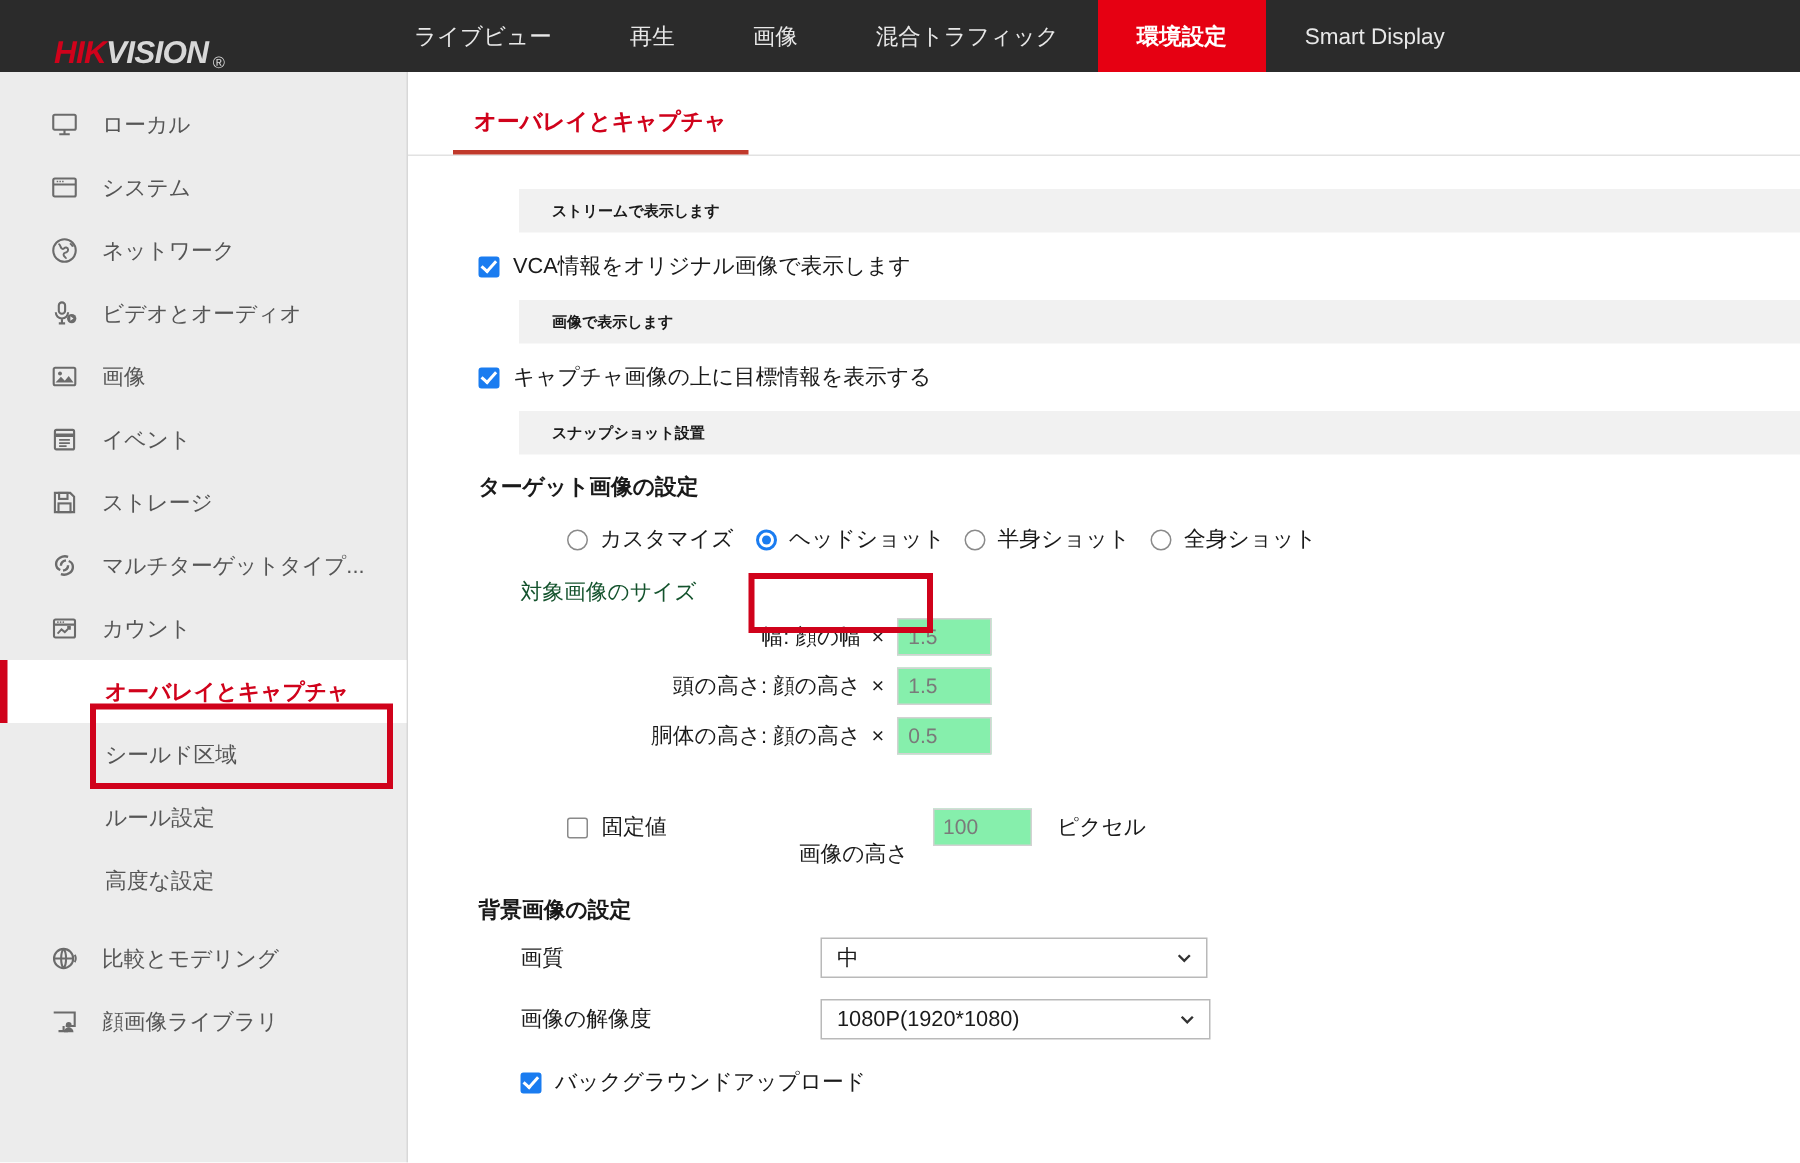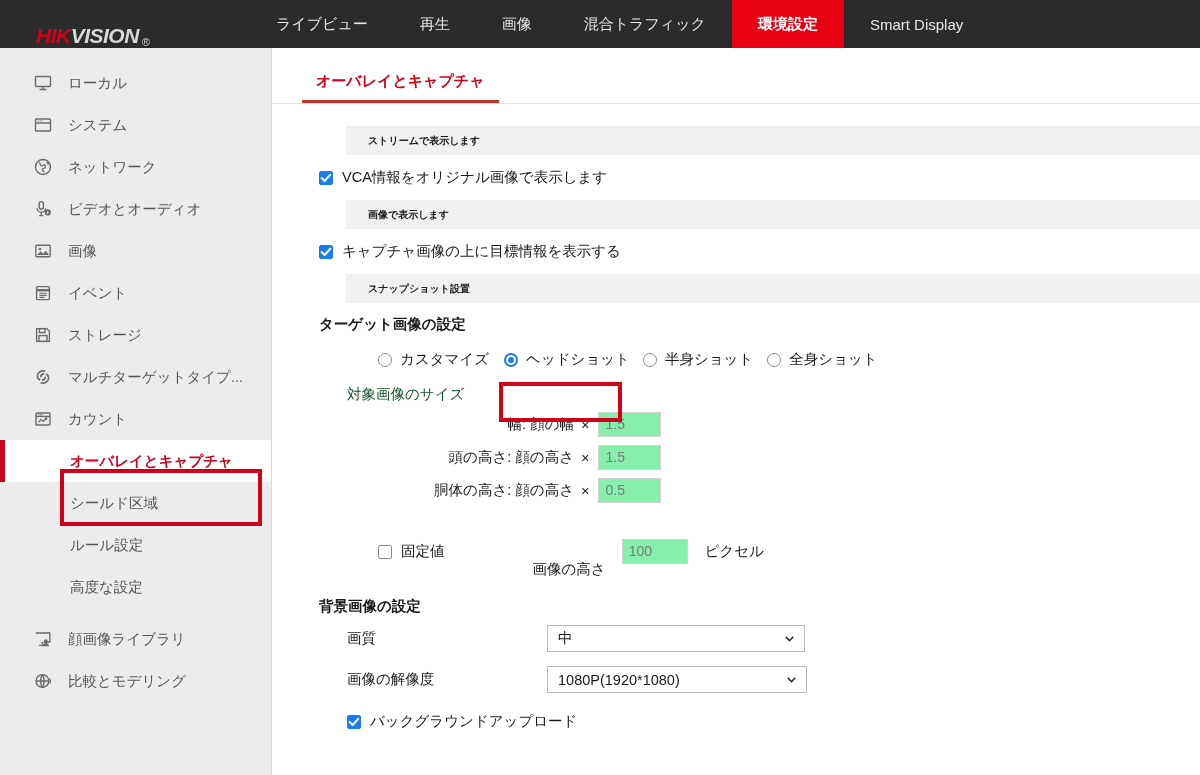--- a/index.html
+++ b/index.html
@@ -451,38 +451,38 @@
     <div class="side-item sub">
 
       <span>高度な設定</span>
     </div>
 
     <div class="side-gap"></div>
 
     <div class="side-item">
       <span class="ico">
         <svg width="20" height="20" viewBox="0 0 20 20" fill="none" stroke="currentColor" stroke-width="1.4">
+          <circle cx="9.4" cy="10" r="6.4"></circle>
+          <path d="M3 10h12.8M9.4 3.6c2.2 2.4 2.2 10.4 0 12.8M9.4 3.6c-2.2 2.4-2.2 10.4 0 12.8"></path>
+          <path d="M16.8 7.6c.9 1.4.9 3.4 0 4.8" stroke-width="1.3"></path>
+        </svg>
+      </span>
+      <span>比較とモデリング</span>
+    </div>
+
+    <div class="side-item">
+      <span class="ico">
+        <svg width="20" height="20" viewBox="0 0 20 20" fill="none" stroke="currentColor" stroke-width="1.4">
           <path d="M2.8 4h14v9h-6"></path>
           <path d="M9.4 13v2.6M6 16.4h6.4"></path>
           <circle cx="12.8" cy="12.2" r="1.9" fill="currentColor" stroke="none"></circle>
           <path d="M9.6 17.2c0-2 1.4-3.2 3.2-3.2s3.2 1.2 3.2 3.2z" fill="currentColor" stroke="none"></path>
         </svg>
       </span>
       <span>顔画像ライブラリ</span>
-    </div>
-
-    <div class="side-item">
-      <span class="ico">
-        <svg width="20" height="20" viewBox="0 0 20 20" fill="none" stroke="currentColor" stroke-width="1.4">
-          <circle cx="9.4" cy="10" r="6.4"></circle>
-          <path d="M3 10h12.8M9.4 3.6c2.2 2.4 2.2 10.4 0 12.8M9.4 3.6c-2.2 2.4-2.2 10.4 0 12.8"></path>
-          <path d="M16.8 7.6c.9 1.4.9 3.4 0 4.8" stroke-width="1.3"></path>
-        </svg>
-      </span>
-      <span>比較とモデリング</span>
     </div>
 
     <div class="annot" style="left:60px; top:421px; width:202px; height:57px;"></div>
   </div>
 
   <div class="main">
 
     <div class="tabstrip">
       <div class="tab">オーバレイとキャプチャ</div>
     </div>

